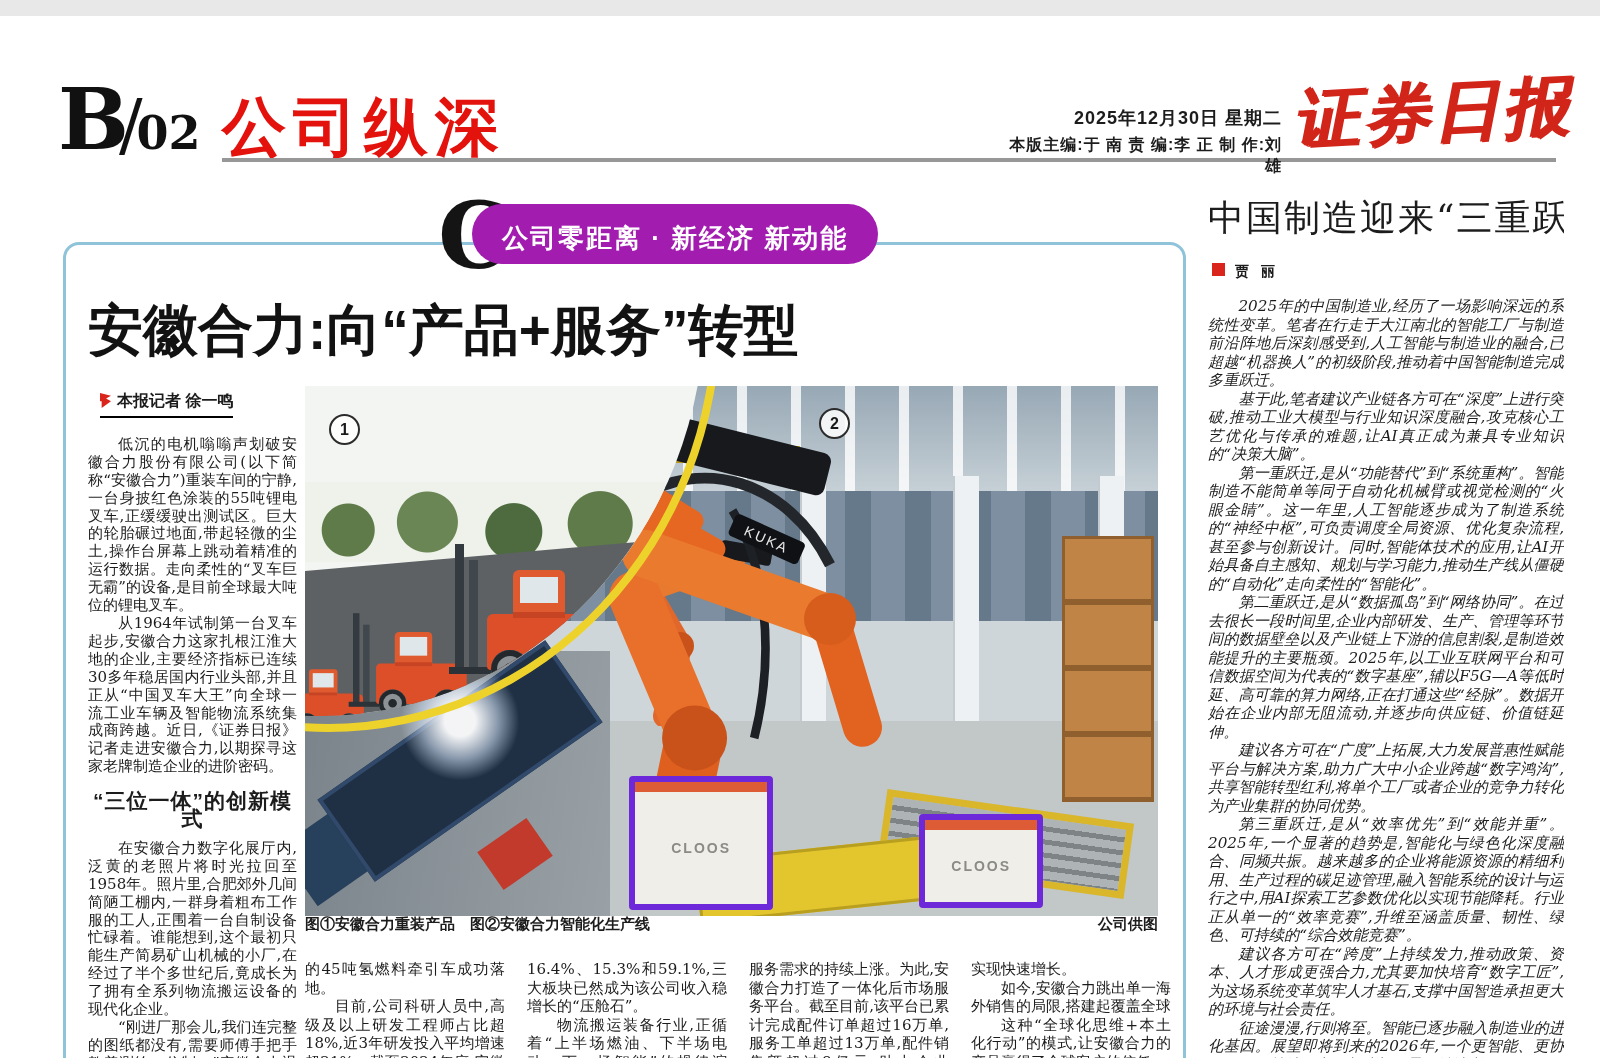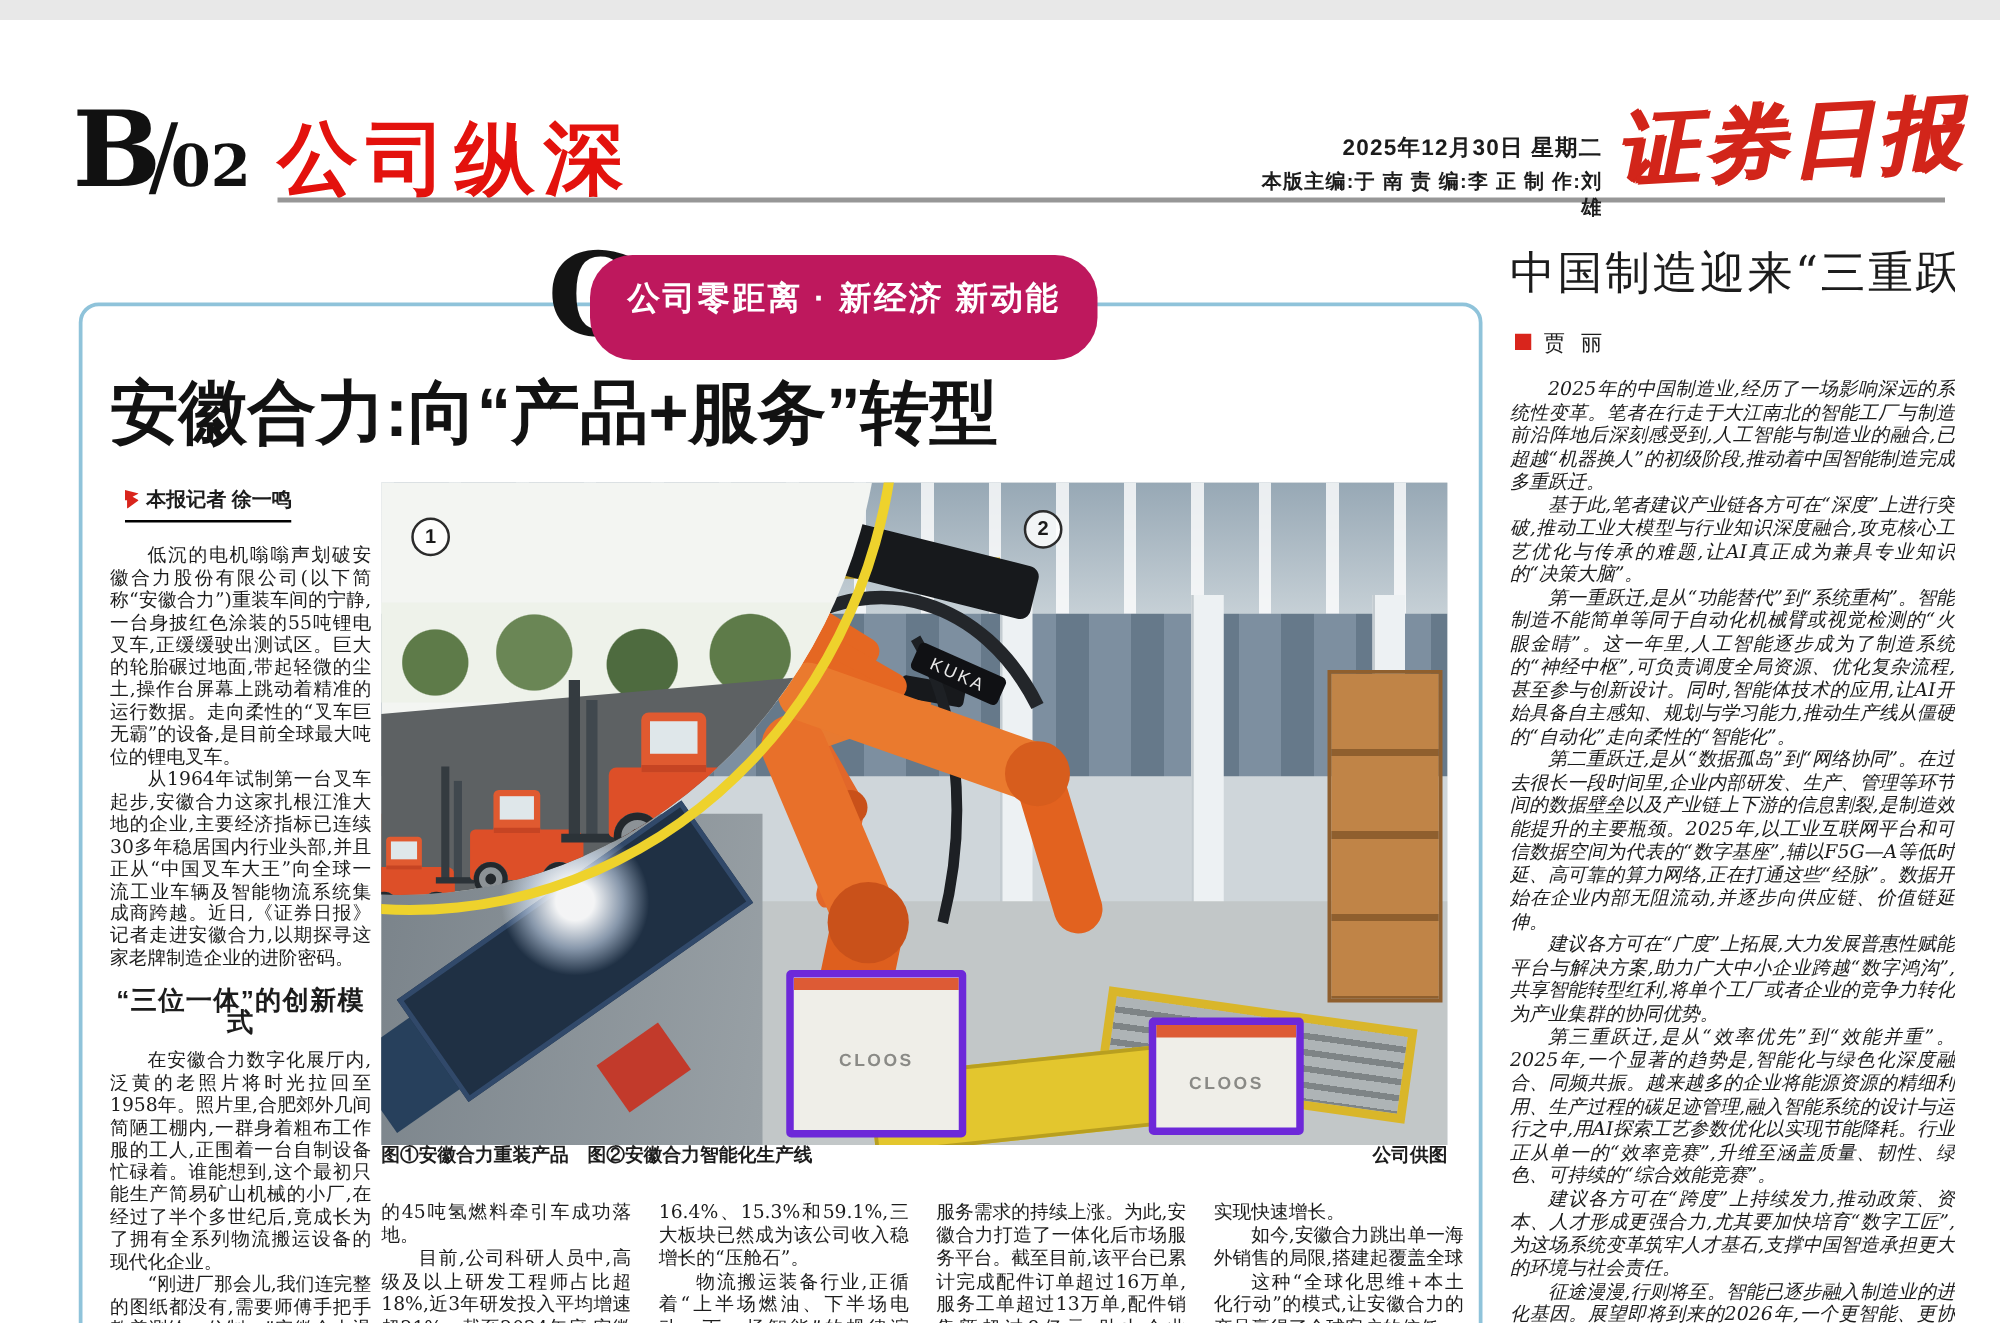--- a/index.html
+++ b/index.html
@@ -20,22 +20,22 @@
   .meta .s{font-size:16px;font-weight:bold;margin-top:5px;letter-spacing:1px;}
   .masthead{left:1292px;top:52px;font-size:66px;font-weight:bold;font-style:italic;color:#d2251a;
             letter-spacing:4px;transform:rotate(-3deg);font-family:"DejaVu Serif",serif;
             text-shadow:2px 1px 0 #d2251a;white-space:nowrap;}
 
   
   .frame{left:63px;top:226px;width:1117px;height:1000px;border:3px solid #8fc3da;border-radius:16px;}
   .badge{left:438px;top:188px;height:68px;}
   .badge .c{position:absolute;left:0;top:-14px;font-size:92px;font-weight:900;color:#141414;
             font-family:"DejaVu Serif",serif;line-height:1;}
-  .badge .pill{position:absolute;left:34px;top:0;height:84px;line-height:68px;padding:0 30px;
-               background:#be185d;border-radius:34px;color:#fff;font-family:"Liberation Sans",sans-serif;
+  .badge .pill{position:absolute;left:34px;top:0;height:60px;line-height:68px;padding:0 30px;
+               background:#a21caf;border-radius:34px;color:#fff;font-family:"Liberation Sans",sans-serif;
                font-size:26px;font-weight:bold;letter-spacing:2px;white-space:nowrap;}
 
   
   .headline{left:88px;top:278px;width:760px;font-family:"Liberation Sans",sans-serif;
             font-size:55px;font-weight:900;color:#121212;letter-spacing:0;white-space:nowrap;}
   .lead{left:88px;top:372px;width:209px;height:686px;overflow:hidden;font-size:15px;line-height:17.9px;}
   .byline{display:inline-block;margin:4px 0 18px 12px;padding-bottom:6px;border-bottom:2px solid #000;
           font-size:16px;font-weight:bold;font-family:"Liberation Sans",sans-serif;}
   .byline .flag{display:inline-block;width:11px;height:15px;background:#d9251c;margin-right:6px;
                 clip-path:polygon(0 0,100% 18%,55% 36%,100% 55%,15% 100%,15% 55%,0 55%);vertical-align:-2px;}
@@ -116,21 +116,21 @@
   .cap-row{left:305px;top:899px;width:853px;display:flex;justify-content:space-between;
      font-size:15px;font-weight:bold;}
   .cols{left:305px;top:944px;width:866px;height:114px;display:flex;gap:22px;overflow:hidden;
      font-size:15px;line-height:18.6px;}
   .cols .col{flex:1;}
 
   
   .side{left:1208px;top:178px;width:356px;height:880px;overflow:hidden;}
   .side h2{margin:0;font-size:36px;font-weight:normal;letter-spacing:2px;font-family:"DejaVu Serif",serif;
      white-space:nowrap;}
-  .side .auth{margin:20px 0 16px 4px;font-size:17px;font-weight:normal;
+  .side .auth{margin:20px 0 16px 4px;font-size:14px;font-weight:bold;
      font-family:"Liberation Sans",sans-serif;letter-spacing:4px;}
   .side .sq{display:inline-block;width:13px;height:13px;background:#d9251c;margin-right:10px;}
   .side .bodytext{font-size:15.2px;line-height:18.5px;font-style:italic;}
   .side .bodytext p{margin:0;text-indent:2em;text-align:justify;}
 </style>
 </head>
 <body>
 
 <div class="pg">
 

